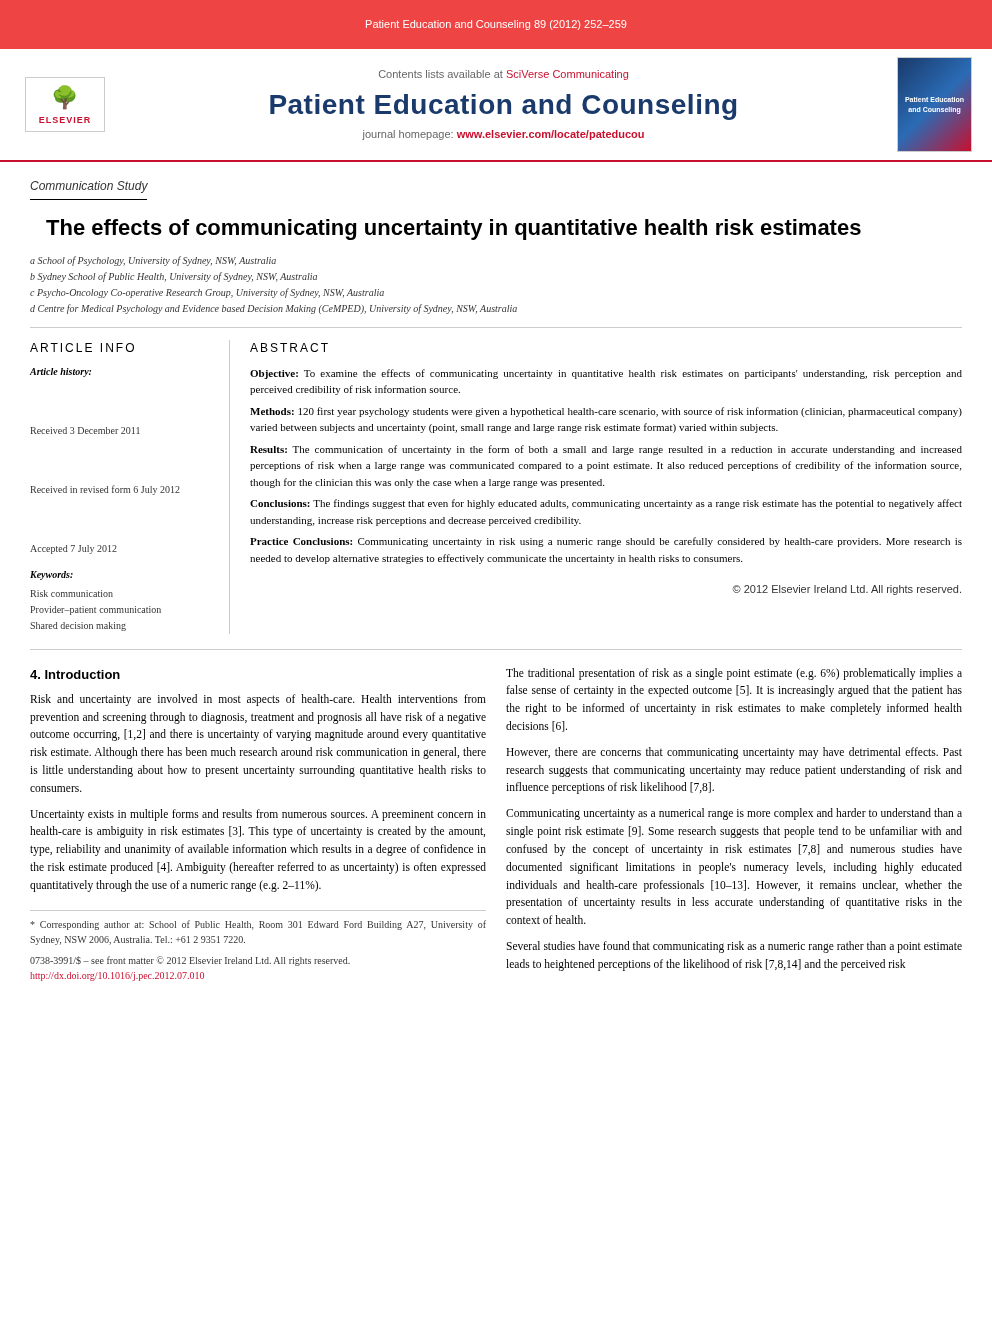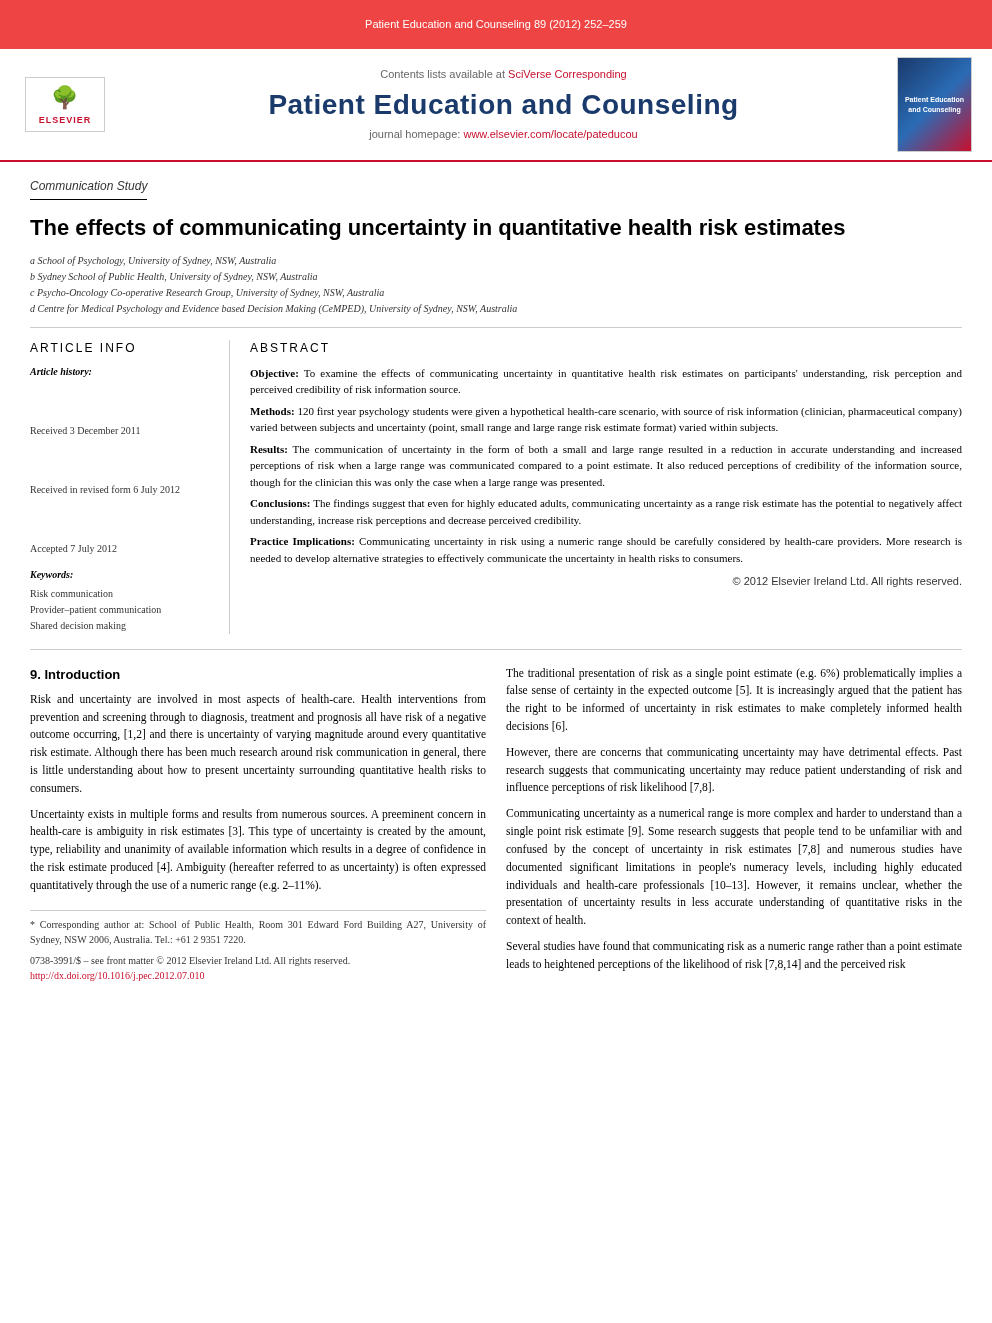--- a/index.html
+++ b/index.html
@@ -49,20 +49,21 @@
       letter-spacing: 0.5px;
     }
     .journal-homepage {
       font-size: 11px;
       color: #666;
       font-family: Arial, sans-serif;
       margin-top: 3px;
     }
     .journal-homepage a {
       color: #c8102e;
+      font-weight: bold;
     }
     .elsevier-logo {
       width: 90px;
       display: flex;
       flex-direction: column;
       align-items: center;
       justify-content: center;
     }
     .elsevier-box {
       width: 80px;
@@ -113,21 +114,21 @@
       color: #333;
       margin-bottom: 6px;
       border-bottom: 1px solid #000;
       padding-bottom: 4px;
       display: inline-block;
     }
     .article-title {
       font-size: 22px;
       font-weight: bold;
       color: #000;
-      margin: 8px 0 10px 0;
+      margin: 8px 0 10px 16px;
       font-family: Arial, sans-serif;
       line-height: 1.3;
     }
     .authors {
       font-size: 13px;
       color: #000;
       margin-bottom: 8px;
       font-family: Arial, sans-serif;
     }
     .affiliations {
@@ -208,21 +209,21 @@
     .abstract-paragraph {
       margin-bottom: 5px;
       text-align: justify;
       font-size: 11px;
       line-height: 1.5;
     }
     .copyright-line {
       font-size: 11px;
       color: #333;
       text-align: right;
-      margin-top: 8px;
+      margin-top: 16px;
       font-family: Arial, sans-serif;
     }
     .section-divider {
       border: none;
       border-top: 1px solid #ccc;
       margin: 15px 0;
     }
     .body-columns {
       display: flex;
       gap: 20px;
@@ -270,21 +271,21 @@
   <div class="elsevier-logo">
     <div class="elsevier-box">
       <div class="elsevier-tree">🌳</div>
       <div class="elsevier-text">ELSEVIER</div>
     </div>
   </div>
 
   <div class="journal-header-center">
     <div class="sciverse-line">
       <span>Contents lists available at</span>
-      <a class="sciverse-link">SciVerse Corresponding</a>
+      <a class="sciverse-link">SciVerse Communicating</a>
     </div>
     <div class="journal-title-main">Patient Education and Counseling</div>
     <div class="journal-homepage">
       <span>journal homepage:</span>
       <a class="sciverse-link">www.elsevier.com/locate/pateducou</a>
     </div>
   </div>
 
   <div class="journal-cover">
     <div class="journal-cover-text">Patient Education and Counseling</div>
@@ -347,35 +348,35 @@
         <span class="abstract-label">Results:</span>
         <span class="abstract-text"> The communication of uncertainty in the form of both a small and large range resulted in a reduction in accurate understanding and increased perceptions of risk when a large range was communicated compared to a point estimate. It also reduced perceptions of credibility of the information source, though for the clinician this was only the case when a large range was presented.</span>
       </div>
 
       <div class="abstract-paragraph">
         <span class="abstract-label">Conclusions:</span>
         <span class="abstract-text"> The findings suggest that even for highly educated adults, communicating uncertainty as a range risk estimate has the potential to negatively affect understanding, increase risk perceptions and decrease perceived credibility.</span>
       </div>
 
       <div class="abstract-paragraph">
-        <span class="abstract-label">Practice Implications:</span>
+        <span class="abstract-label">Practice Conclusions:</span>
         <span class="abstract-text"> Communicating uncertainty in risk using a numeric range should be carefully considered by health-care providers. More research is needed to develop alternative strategies to effectively communicate the uncertainty in health risks to consumers.</span>
       </div>
 
       <div class="copyright-line">© 2012 Elsevier Ireland Ltd. All rights reserved.</div>
     </div>
   </div>
 
   <hr class="section-divider">
 
   
   <div class="body-columns">
 
     <div class="body-col">
-      <div class="section-heading">9.  Introduction</div>
+      <div class="section-heading">4.  Introduction</div>
 
       <div class="body-paragraph">Risk and uncertainty are involved in most aspects of health-care. Health interventions from prevention and screening through to diagnosis, treatment and prognosis all have risk of a negative outcome occurring, [1,2] and there is uncertainty of varying magnitude around every quantitative risk estimate. Although there has been much research around risk communication in general, there is little understanding about how to present uncertainty surrounding quantitative health risks to consumers.</div>
       <div class="body-paragraph">Uncertainty exists in multiple forms and results from numerous sources. A preeminent concern in health-care is ambiguity in risk estimates [3]. This type of uncertainty is created by the amount, type, reliability and unanimity of available information which results in a degree of confidence in the risk estimate produced [4]. Ambiguity (hereafter referred to as uncertainty) is often expressed quantitatively through the use of a numeric range (e.g. 2–11%).</div>
 
       <div class="footnote-area">
         <div>* Corresponding author at: School of Public Health, Room 301 Edward Ford Building A27, University of Sydney, NSW 2006, Australia. Tel.: +61 2 9351 7220.</div>
         <div style="margin-top:6px;">0738-3991/$ – see front matter © 2012 Elsevier Ireland Ltd. All rights reserved.</div>
         <div>
           <a class="footnote-link">http://dx.doi.org/10.1016/j.pec.2012.07.010</a>
         </div>

